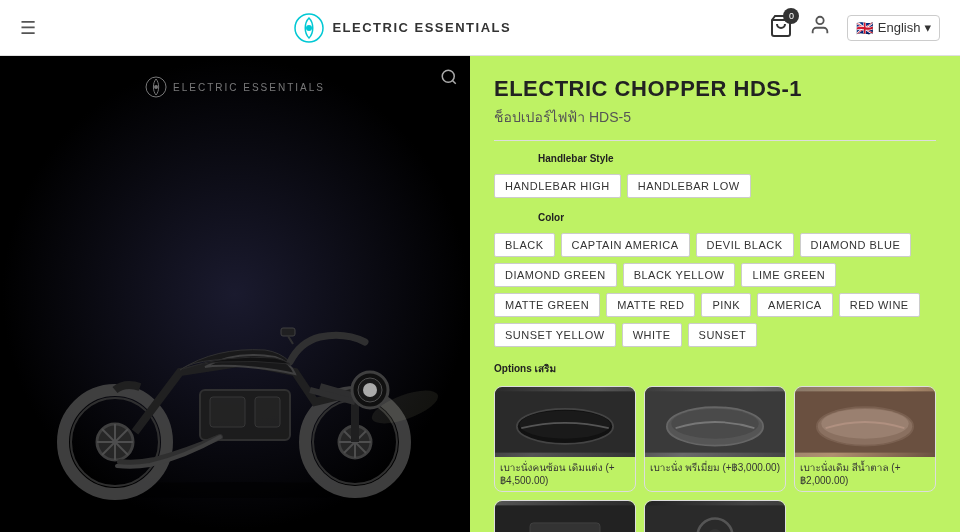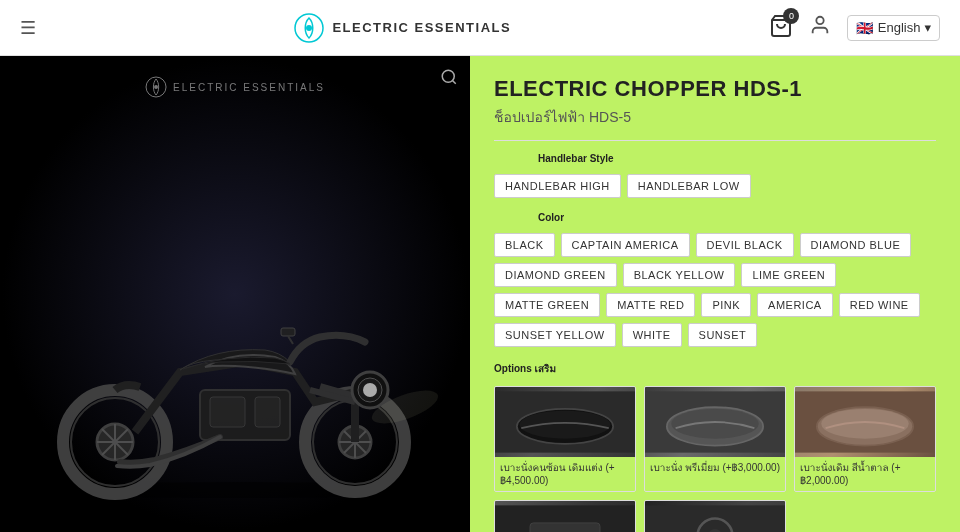--- a/index.html
+++ b/index.html
@@ -200,21 +200,21 @@
       color: #222;
       margin-bottom: 10px;
     }
     .extras-grid {
       display: grid;
       grid-template-columns: repeat(3, 1fr);
       gap: 8px;
     }
     .extra-item {
       border: 1px solid #ddd;
-      border-radius: 2px;
+      border-radius: 8px;
       overflow: hidden;
       cursor: pointer;
     }
     .extra-item-img {
       width: 100%;
       height: 70px;
       background: #888;
       position: relative;
       overflow: hidden;
     }

